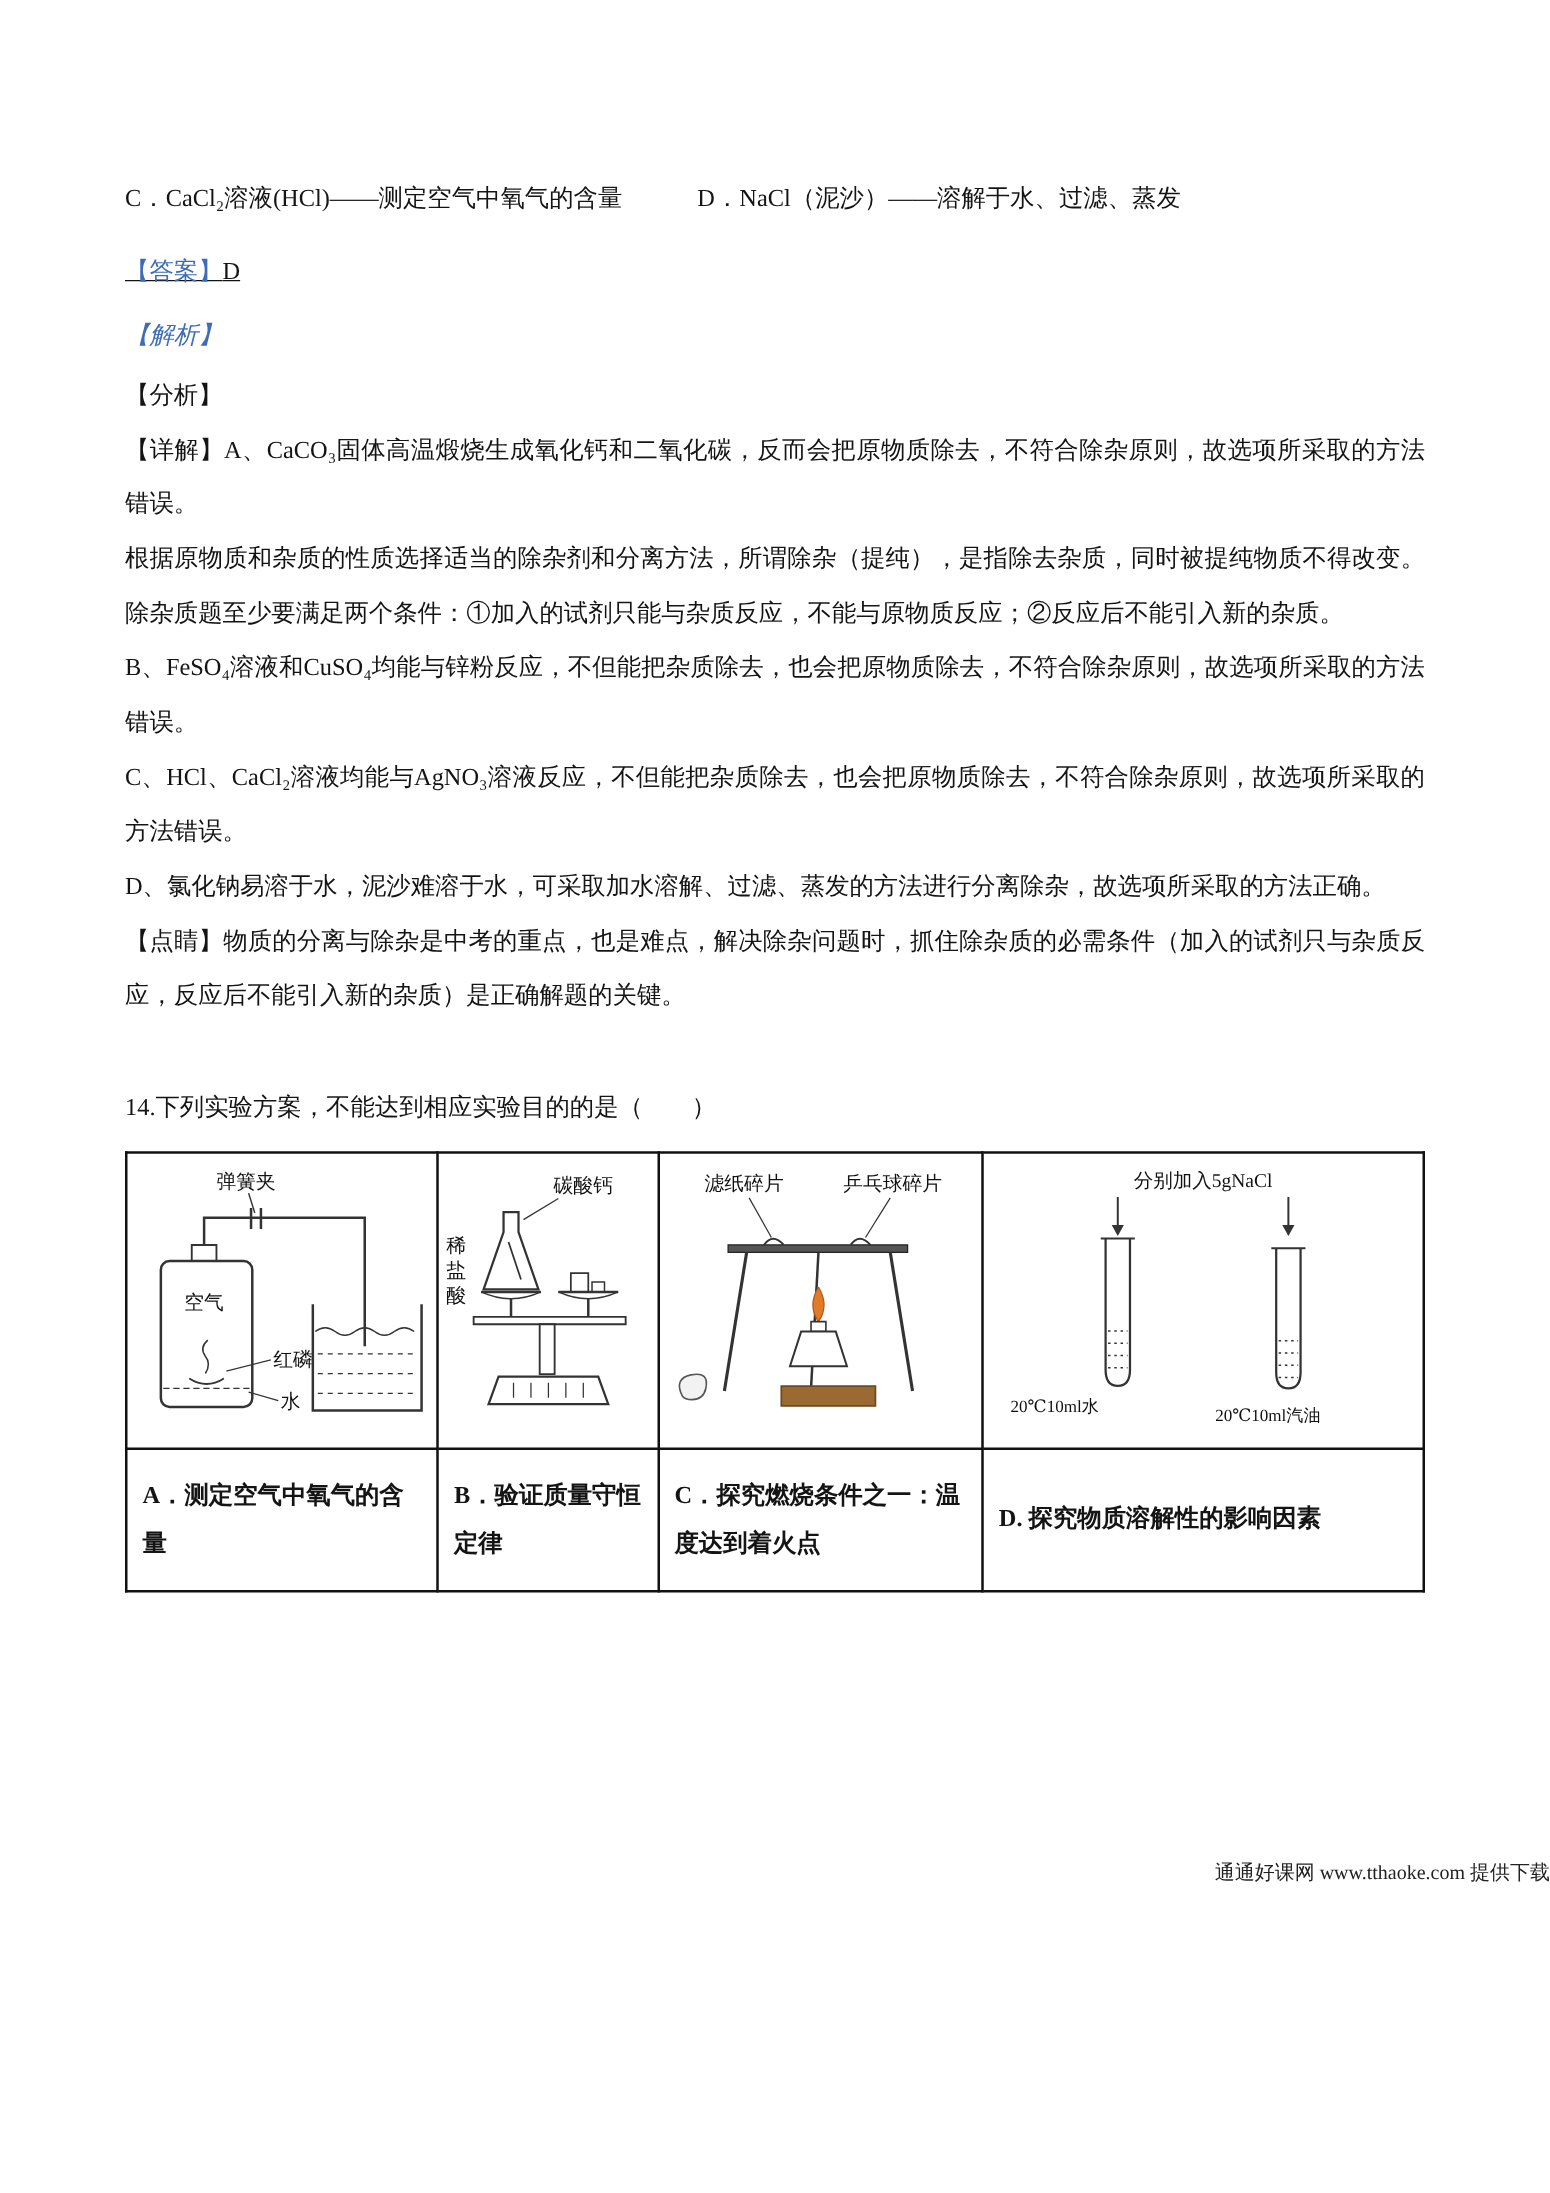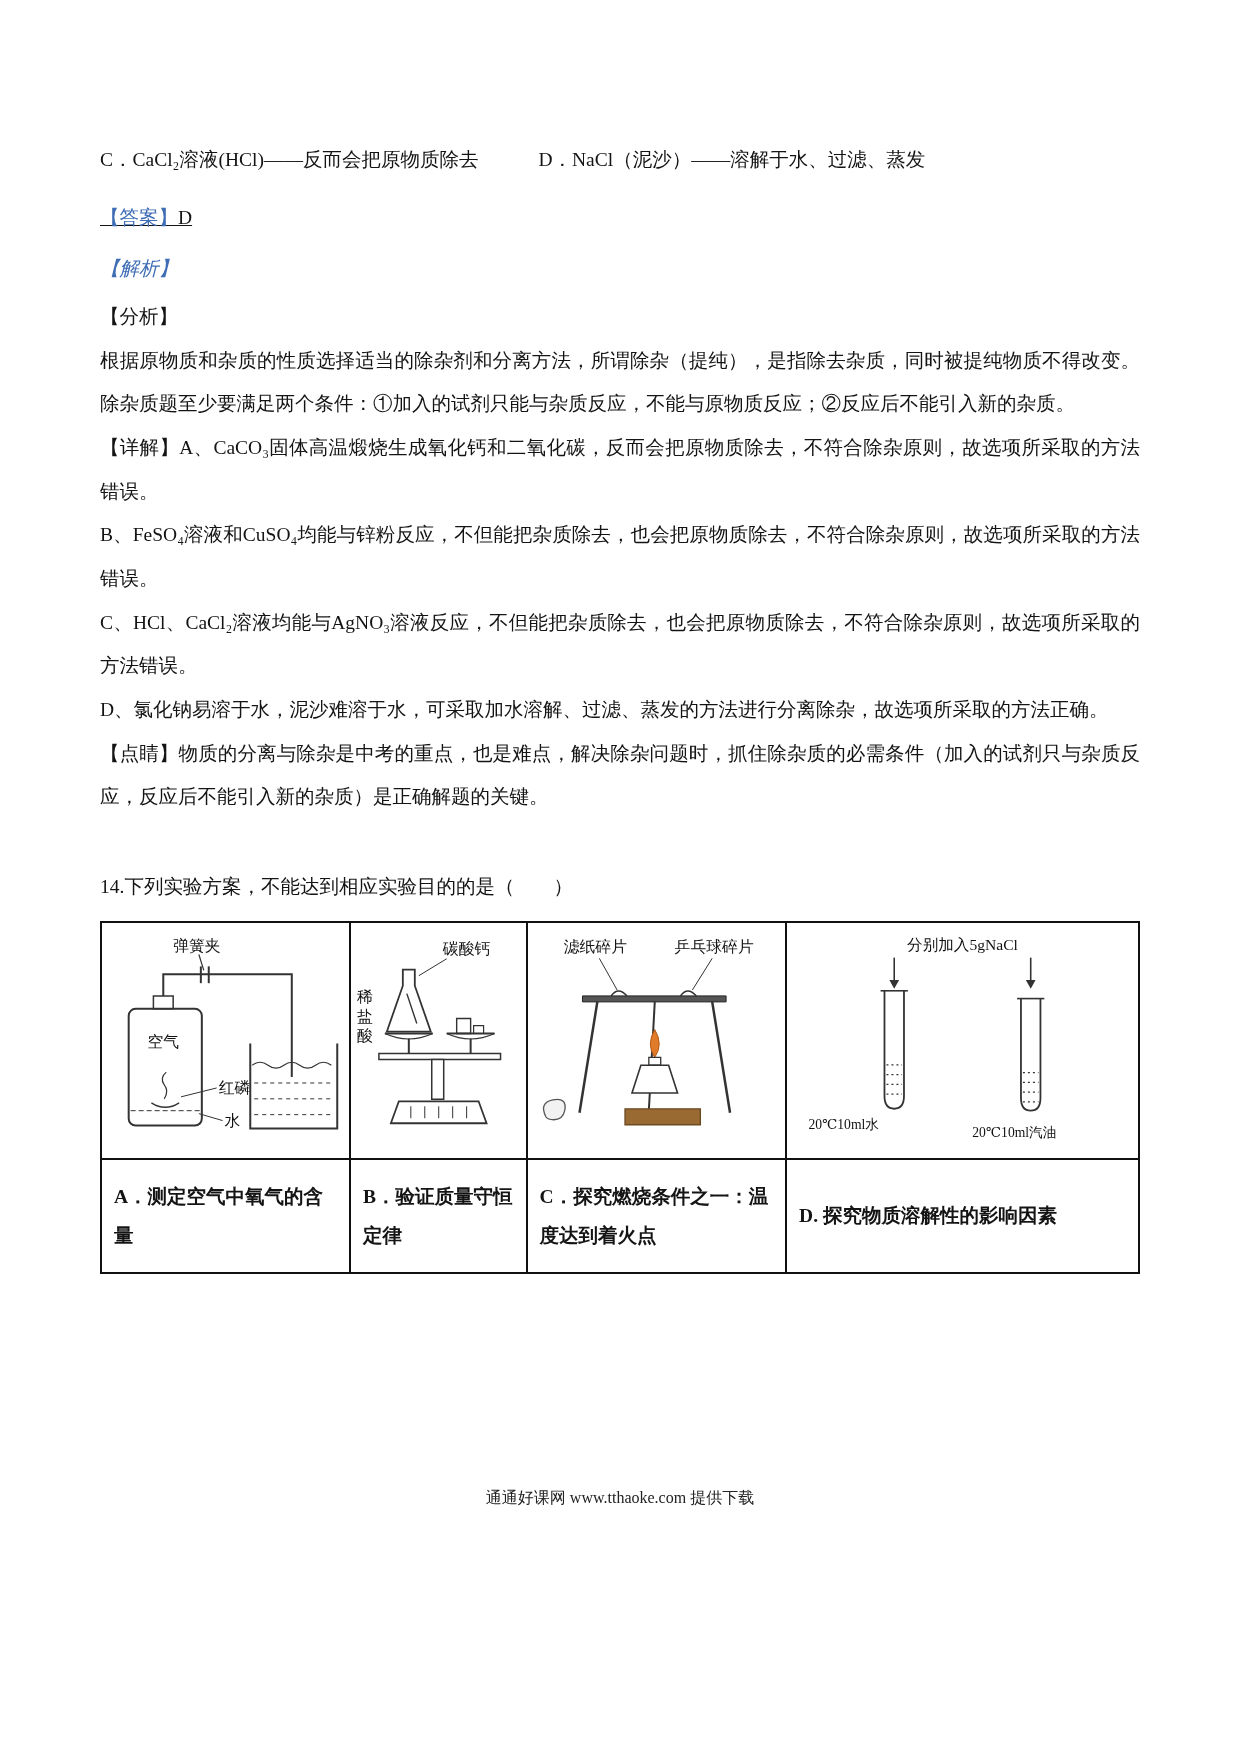--- a/index.html
+++ b/index.html
@@ -23,50 +23,50 @@
   .exp-table col.c1{width:24%;} .exp-table col.c2{width:17%;}
   .exp-table col.c3{width:25%;} .exp-table col.c4{width:34%;}
   .diagram-cell{height:235px;}
   .diagram-cell svg{display:block;width:100%;height:233px;}
   .caption-cell{height:112px;font-weight:bold;}
   .caption-cell p{padding:6px 12px;line-height:2.0;text-align:left;}
   svg text{font-family:"Liberation Serif","DejaVu Serif",serif;font-size:16px;fill:#111;}
   svg .small{font-size:14px;}
   svg path,svg line,svg rect{vector-effect:non-scaling-stroke;}
   .footer{
-    position:absolute;left:0;right:0;top:1488px;text-align:center;
+    position:absolute;left:0;right:0;top:1488px;text-align:right;
     font-size:16px;color:#222;
   }
 </style>
 </head>
 <body>
 
 <div class="page">
 
   <p class="options-line">
-    <span>C．CaCl₂溶液(HCl)——反而会把原物质除去</span>
+    <span>C．CaCl₂溶液(HCl)——测定空气中氧气的含量</span>
     <span class="opt-d">D．NaCl（泥沙）——溶解于水、过滤、蒸发</span>
   </p>
 
   <p class="mt-answer">
     <span class="blue">【答案】</span><span>D</span>
   </p>
 
   <p class="mt-jiexi">
     <span class="blue">【解析】</span>
   </p>
 
   <p class="mt-fenxi">
     <span>【分析】</span>
   </p>
-  <p>根据原物质和杂质的性质选择适当的除杂剂和分离方法，所谓除杂（提纯），是指除去杂质，同时被提纯物质不得改变。除杂质题至少要满足两个条件：①加入的试剂只能与杂质反应，不能与原物质反应；②反应后不能引入新的杂质。</p>
-
   <p>
     <span>【详解】</span><span>A、CaCO₃固体高温煅烧生成氧化钙和二氧化碳，反而会把原物质除去，不符合除杂原则，故选项所采取的方法错误。</span>
   </p>
+
+  <p>根据原物质和杂质的性质选择适当的除杂剂和分离方法，所谓除杂（提纯），是指除去杂质，同时被提纯物质不得改变。除杂质题至少要满足两个条件：①加入的试剂只能与杂质反应，不能与原物质反应；②反应后不能引入新的杂质。</p>
   <p>B、FeSO₄溶液和CuSO₄均能与锌粉反应，不但能把杂质除去，也会把原物质除去，不符合除杂原则，故选项所采取的方法错误。</p>
   <p>C、HCl、CaCl₂溶液均能与AgNO₃溶液反应，不但能把杂质除去，也会把原物质除去，不符合除杂原则，故选项所采取的方法错误。</p>
   <p>D、氯化钠易溶于水，泥沙难溶于水，可采取加水溶解、过滤、蒸发的方法进行分离除杂，故选项所采取的方法正确。</p>
 
   <p>
     <span>【点睛】</span><span>物质的分离与除杂是中考的重点，也是难点，解决除杂问题时，抓住除杂质的必需条件（加入的试剂只与杂质反应，反应后不能引入新的杂质）是正确解题的关键。</span>
   </p>
 
   <p class="mt-q14">14.下列实验方案，不能达到相应实验目的的是（　　）</p>
 

